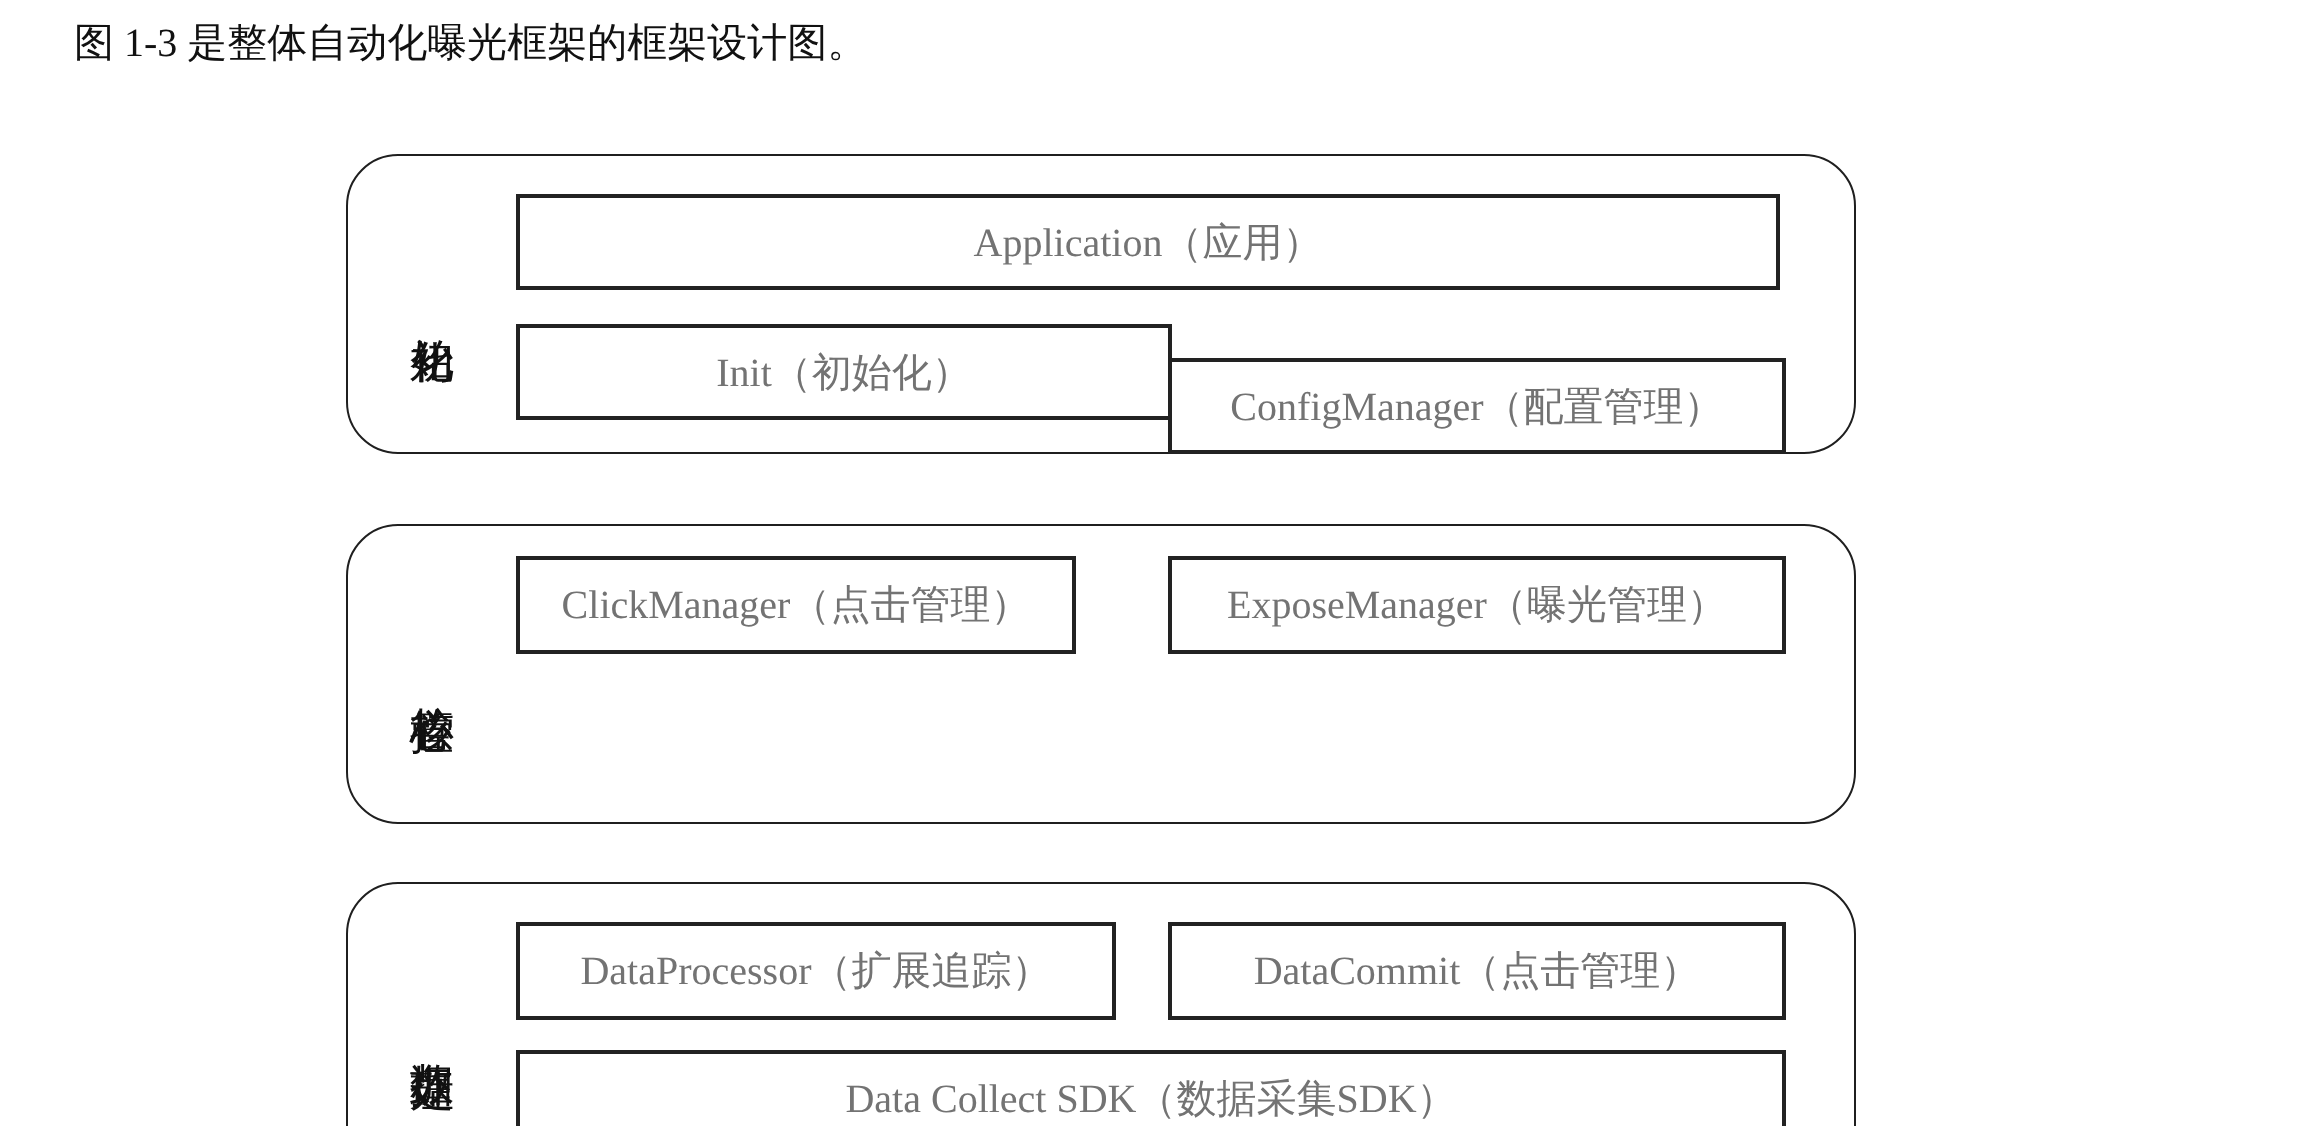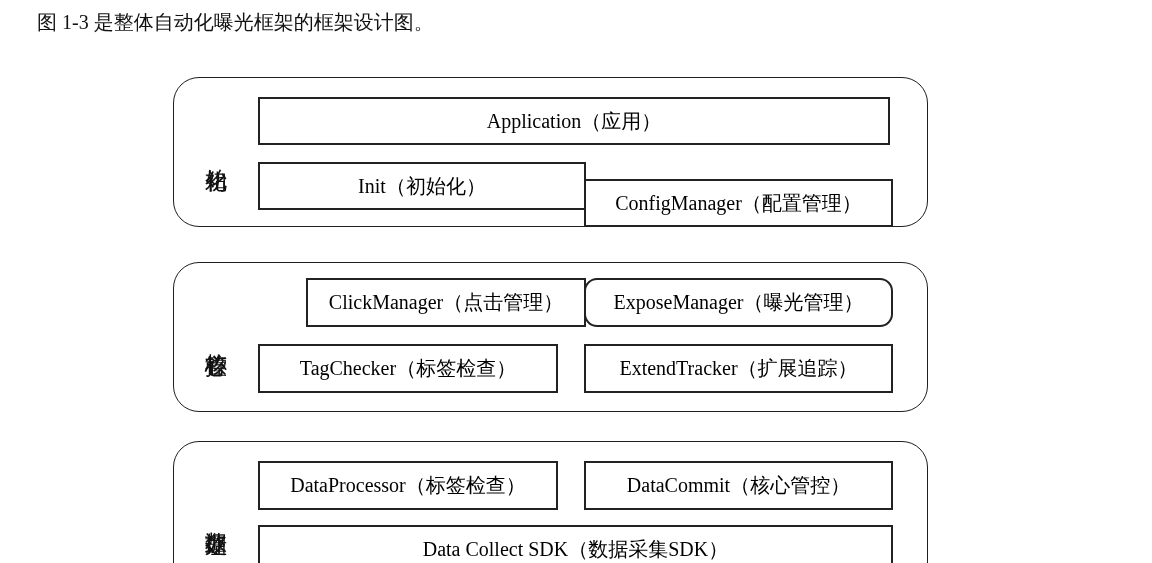--- a/index.html
+++ b/index.html
@@ -57,29 +57,29 @@
   .node {
     position: absolute;
     border: 2px solid #222222;
     background: #ffffff;
     box-sizing: border-box;
     display: flex;
     align-items: center;
     justify-content: center;
     font-size: 20px;
     white-space: nowrap;
-    color: #000000;
+    color: #737373;
   }
   
   .n-application   { left: 84px;  top: 19px; width: 632px; height: 48px; }
   .n-init          { left: 84px;  top: 84px; width: 328px; height: 48px; }
   .n-configmanager { left: 410px; top: 101px; width: 309px; height: 48px; }
   
-  .n-clickmanager  { left: 84px;  top: 15px; width: 280px; height: 49px; margin-left: 48px; }
-  .n-exposemanager { left: 410px; top: 15px; width: 309px; height: 49px; border-radius: 13px; }
+  .n-clickmanager  { left: 84px;  top: 15px; width: 280px; height: 49px; }
+  .n-exposemanager { left: 410px; top: 15px; width: 309px; height: 49px; }
   .n-tagchecker    { left: 84px;  top: 81px; width: 300px; height: 49px; }
   .n-extendtracker { left: 410px; top: 81px; width: 309px; height: 49px; }
   
   .n-dataprocessor { left: 84px;  top: 19px; width: 300px; height: 49px; }
   .n-datacommit    { left: 410px; top: 19px; width: 309px; height: 49px; }
   .n-datacollect   { left: 84px;  top: 83px; width: 635px; height: 48px; }
 </style>
 </head>
 <body>
 
@@ -93,24 +93,22 @@
   <div class="node n-init">Init（初始化）</div>
   <div class="node n-configmanager">ConfigManager（配置管理）</div>
 </div>
 
 <div class="group group-g2">
   <div class="vlabel-wrap">
     <span class="vlabel">核心管控</span>
   </div>
   <div class="node n-clickmanager">ClickManager（点击管理）</div>
   <div class="node n-exposemanager">ExposeManager（曝光管理）</div>
-  <div class="node n-tagchecker">TagChecker（标签检查）</div>
-  <div class="node n-extendtracker">ExtendTracker（扩展追踪）</div>
 </div>
 
 <div class="group group-g3">
   <div class="vlabel-wrap">
     <span class="vlabel">数据处理</span>
   </div>
-  <div class="node n-dataprocessor">DataProcessor（标签检查）</div>
-  <div class="node n-datacommit">DataCommit（核心管控）</div>
+  <div class="node n-dataprocessor">DataProcessor（扩展追踪）</div>
+  <div class="node n-datacommit">DataCommit（点击管理）</div>
   <div class="node n-datacollect">Data Collect SDK（数据采集SDK）</div>
 </div>
 
 </body></html>

